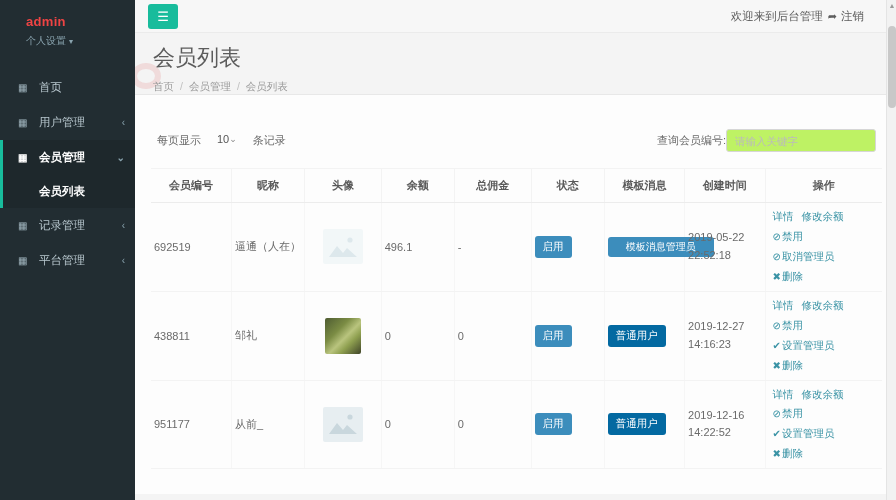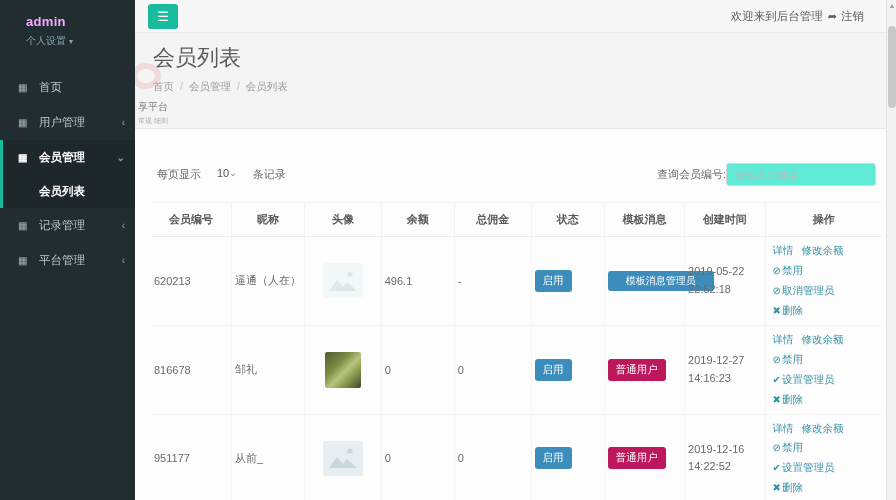--- a/index.html
+++ b/index.html
@@ -4,21 +4,21 @@
 <style>
   * { box-sizing: border-box; }
   html,body { margin:0; padding:0; }
   body {
     width:896px; height:500px; overflow:hidden; position:relative;
     font-family:"Liberation Sans", sans-serif; background:#f4f4f4;
   }
   
   .sidebar { position:absolute; left:0; top:0; width:135px; height:500px; background:#222d32; z-index:5; }
   .user-panel { padding:14px 0 8px 26px; }
-  .user-name { color:#f0abfc; font-size:13px; font-weight:bold; letter-spacing:.3px; }
+  .user-name { color:#ef4444; font-size:13px; font-weight:bold; letter-spacing:.3px; }
   .user-settings { color:#8aa4af; font-size:10px; margin-top:5px; cursor:pointer; }
   .user-settings .caret { font-size:8px; margin-left:3px; }
   .menu { margin-top:14px; }
   .menu-item { display:flex; align-items:center; gap:8px; padding:10px 10px 10px 15px;
     color:#b8c7ce; font-size:11.5px; cursor:pointer; border-left:3px solid transparent; }
   .menu-item .mi-icon { font-size:10px; width:13px; color:#9fb3bc; }
   .menu-item .chev { margin-left:auto; font-size:10px; color:#8aa4af; }
   .menu-group.active-group { border-left:3px solid #18bc9c; background:#1e282c; }
   .menu-group.active-group .menu-item { border-left:none; color:#fff; font-weight:bold; }
   .menu-group.active-group .mi-icon { color:#fff; }
@@ -45,33 +45,33 @@
   .wm1 { font-size:10px; color:#7a7a7a; }
   .wm2 { font-size:7px; color:#b0b0b0; margin-top:2px; }
   
   .card { background:#fdfdfd; border-top:1px solid #e8e8e8; height:400px; padding:34px 14px 0 16px; }
   .controls { display:flex; justify-content:space-between; align-items:center; font-size:11px; color:#6a6a6a; padding:0 6px; }
   .per-page { display:flex; align-items:flex-start; gap:16px; }
   .pp-select { display:flex; align-items:center; cursor:pointer; color:#555; }
   .pp-caret { font-size:9px; color:#888; }
   .search { display:flex; align-items:center; }
   .search input { width:150px; height:23px; border:1px solid #d6d6d6; border-radius:3px;
-    padding:0 8px; font-size:10.5px; color:#555; background:#5eead4; font-family:"Liberation Sans",sans-serif; }
+    padding:0 8px; font-size:10.5px; color:#555; background:#bef264; font-family:"Liberation Sans",sans-serif; }
   .search input::placeholder { color:#bbb; }
   
   table { width:100%; border-collapse:collapse; margin-top:16px; font-size:11px; color:#6a6a6a; table-layout:fixed; }
   thead th { font-weight:bold; color:#5a5a5a; padding:9px 3px; border-bottom:1px solid #ececec;
     border-right:1px solid #f3f3f3; border-top:1px solid #f3f3f3; }
   thead th:last-child { border-right:none; }
   tbody td { text-align:left; vertical-align:middle; height:76px; padding:4px 3px;
     border-bottom:1px solid #f3f3f3; border-right:1px solid #f6f6f6; }
   tbody td:last-child { border-right:none; }
   .badge { display:inline-block; color:#fff; font-size:10.5px; padding:4px 8px; border-radius:3px; cursor:pointer; white-space:nowrap; }
   .badge.blue { background:#3c8dbc; }
-  .badge.red { background:#be185d; }
+  .badge.red { background:#0369a1; }
   .badge.small-pad { padding:3px 18px; font-size:10px; }
   .created { line-height:1.6; }
   .actions { font-size:10.5px; line-height:1.9; }
   .action-line { white-space:nowrap; }
   .action-link { color:#3a93a5; cursor:pointer; margin:0 4px; text-decoration:none; }
   .action-link .ai { margin-right:1px; font-size:10px; }
   .avatar { margin:0 auto; border-radius:2px; }
   .avatar.placeholder { width:40px; height:35px; background:#e7eef1; display:flex; align-items:center; justify-content:center; }
   .avatar.placeholder.light { background:#f2f7f8; }
   .avatar.photo { width:36px; height:36px;
@@ -141,24 +141,20 @@
         <span>注销</span>
       </span>
     </div>
   </div>
 
   <div class="content">
     <div class="blob"></div>
     <div class="page-header">
       <div class="page-title">会员列表</div>
       <div class="breadcrumb" id="breadcrumb"><span class="crumb">首页</span><span class="sep">/</span><span class="crumb">会员管理</span><span class="sep">/</span><span class="crumb">会员列表</span></div>
-    </div>
-    <div class="watermark">
-      <div class="wm1">享平台</div>
-      <div class="wm2">常规 细则</div>
     </div>
 
     <div class="card">
       <div class="controls">
         <div class="per-page">
           <span>每页显示</span>
           <span class="pp-select">
             <span>10</span>
             <span class="pp-caret">⌄</span>
           </span>
@@ -190,21 +186,21 @@
               <th>余额</th>
               <th>总佣金</th>
               <th>状态</th>
               <th>模板消息</th>
               <th>创建时间</th>
               <th>操作</th>
             </tr>
           </thead>
         <tbody id="table-body">
             <tr>
-              <td>620213</td>
+              <td>692519</td>
               <td>逼通（人在）</td>
               <td>
                 <div class="avatar placeholder light">
                   <svg width="34" height="28" viewBox="0 0 34 28">
                     <circle cx="24" cy="7" r="2.6" fill="#dde8ec"></circle>
                     <path d="M3 24l8-11 6 7 4-5 10 9z" fill="#dde8ec"></path>
                   </svg>
                 </div>
               </td>
               <td>496.1</td>
@@ -220,21 +216,21 @@
               <td>
                 <div class="actions">
                   <div class="action-line"><span class="action-link"><span>详情</span></span><span class="action-link"><span>修改余额</span></span></div>
                   <div class="action-line"><span class="action-link"><span class="ai">⊘</span><span>禁用</span></span></div>
                   <div class="action-line"><span class="action-link"><span class="ai">⊘</span><span>取消管理员</span></span></div>
                   <div class="action-line"><span class="action-link"><span class="ai">✖</span><span>删除</span></span></div>
                 </div>
               </td>
             </tr>
             <tr>
-              <td>816678</td>
+              <td>438811</td>
               <td>邹礼</td>
               <td>
                 <div class="avatar photo"></div>
               </td>
               <td>0</td>
               <td>0</td>
               <td><span class="badge blue">启用</span></td>
               <td><span class="badge red">普通用户</span></td>
               <td>
                 <div class="created">

